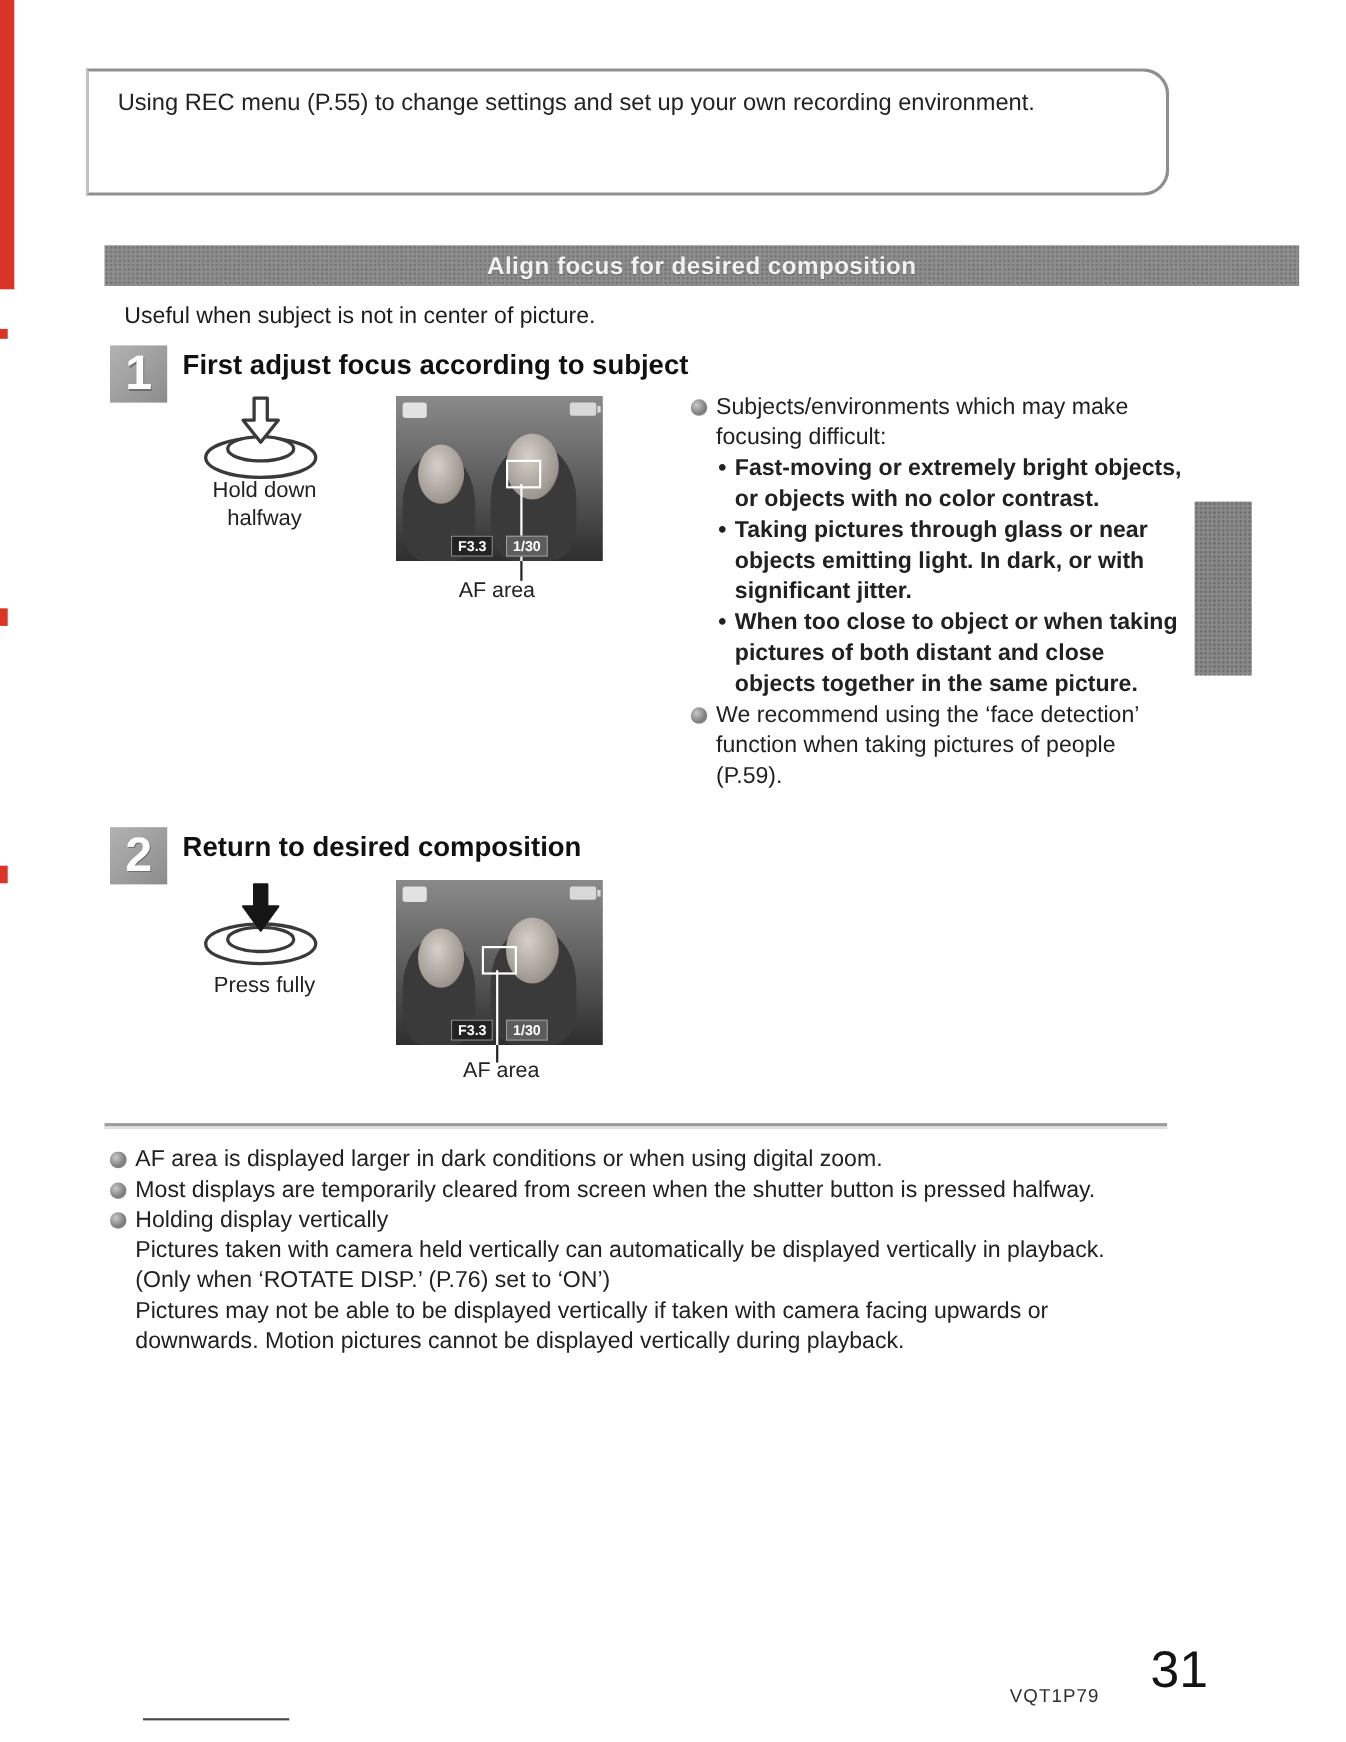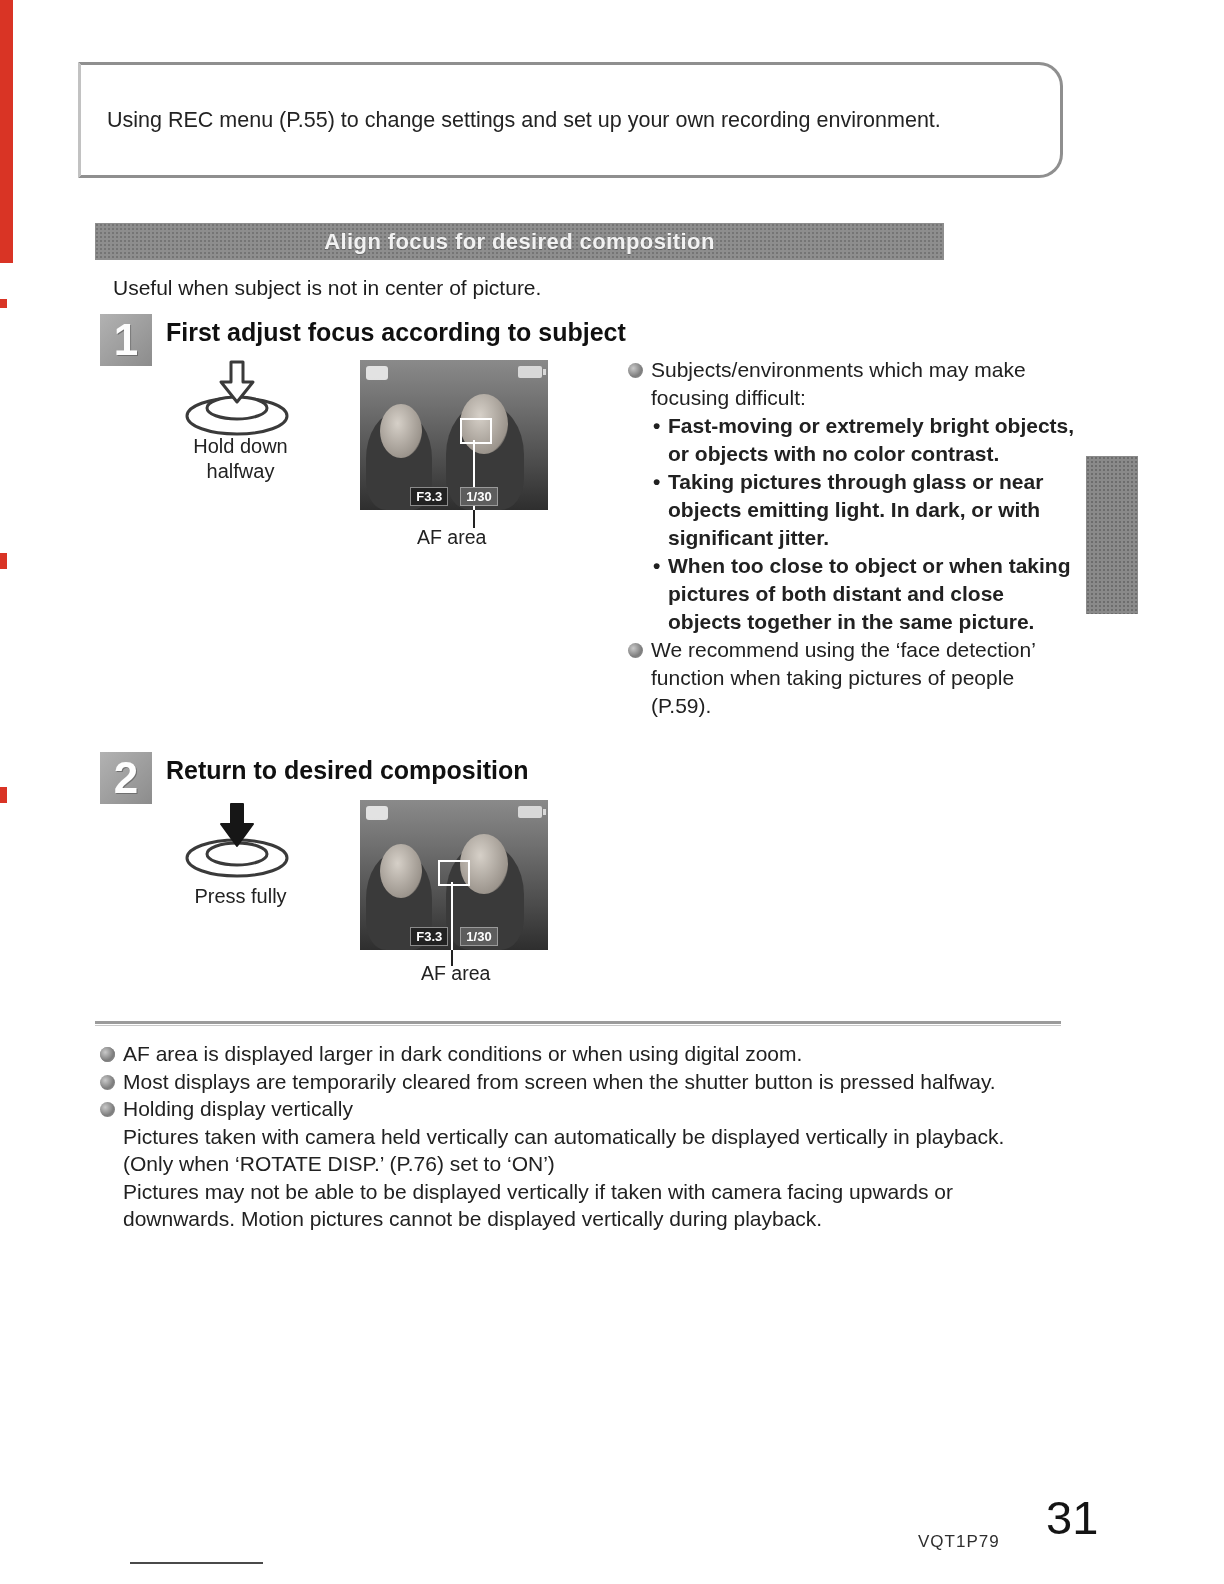--- a/index.html
+++ b/index.html
@@ -14,27 +14,27 @@
   .red-dash  { position:absolute; left:0; background:#d93425; width:7px; }
   .red-dash.d1 { top:299px; height:9px; }
   .red-dash.d2 { top:553px; height:16px; }
   .red-dash.d3 { top:787px; height:16px; }
 
   
   .note-box {
     position:absolute; left:78px; top:62px; width:985px; height:116px;
     border:3px solid #8f8f8f; border-left-color:#c2c2c2;
     border-radius:0 24px 24px 0; box-sizing:border-box;
-    display:flex; align-items:center; padding:0 26px;
+    display:flex; align-items:flex-start; padding:16px 26px;
     font-size:21.5px; color:#232323;
   }
 
   
   .section-header {
-    position:absolute; left:95px; top:223px; width:849px; height:37px;
+    position:absolute; left:95px; top:223px; width:1086px; height:37px;
     background-color:#8e8e8e;
     background-image:radial-gradient(#757575 1px, transparent 1.3px);
     background-size:4px 4px;
     color:#f2f2f2; font-size:22px; font-weight:bold; letter-spacing:.4px;
     text-align:center; line-height:37px;
     text-shadow:0 1px 1px rgba(0,0,0,.25);
   }
 
   .intro { position:absolute; left:113px; top:276px; font-size:21px; margin:0; }
 

